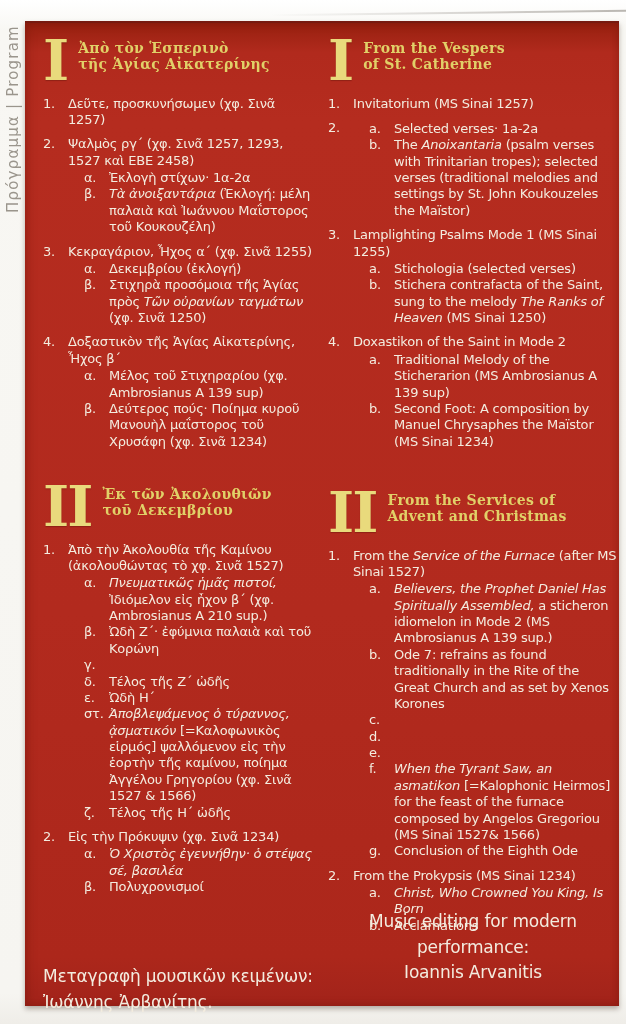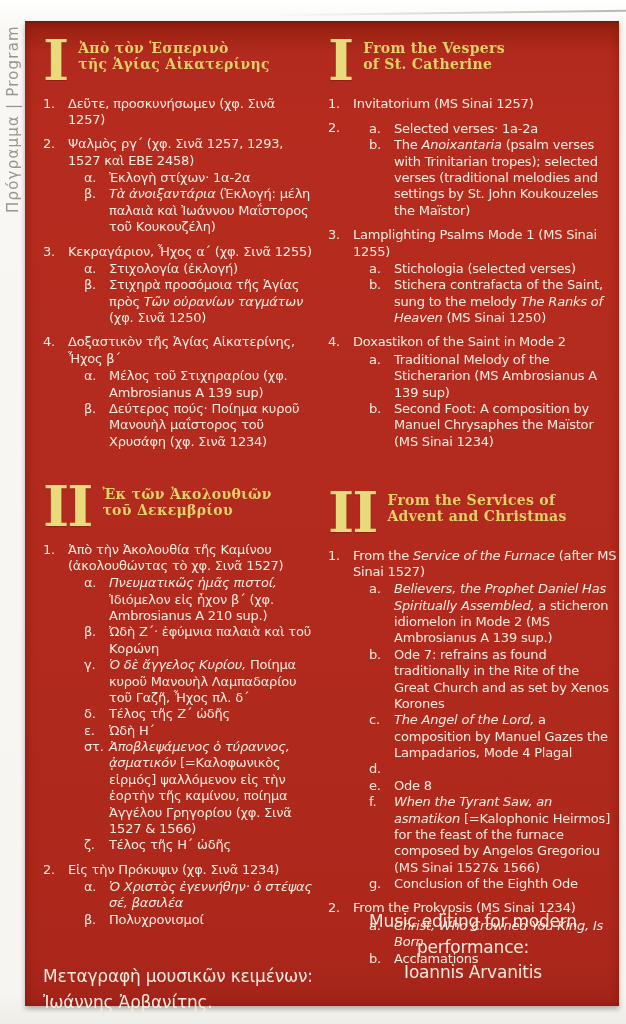--- a/index.html
+++ b/index.html
@@ -98,21 +98,21 @@
                 <span><span class="it">Τὰ ἀνοιξαντάρια</span><span> (Ἐκλογή: μέλη παλαιὰ καὶ Ἰωάννου Μαΐστορος τοῦ Κουκουζέλη)</span></span>
               </div>
             </div>
           </div>
           <div class="item">
             <span class="marker">3.</span>
             <span class="itext"><span>Κεκραγάριον, Ἦχος α´ (χφ. Σινᾶ 1255)</span></span>
             <div class="subs">
               <div class="sub">
                 <span class="marker">α.</span>
-                <span><span>Στιχολογία (ἐκλογή)</span></span>
+                <span><span>Δεκεμβρίου (ἐκλογή)</span></span>
               </div>
               <div class="sub">
                 <span class="marker">β.</span>
                 <span><span>Στιχηρὰ προσόμοια τῆς Ἁγίας πρὸς </span><span class="it">Τῶν οὐρανίων ταγμάτων</span><span> (χφ. Σινᾶ 1250)</span></span>
               </div>
             </div>
           </div>
           <div class="item">
             <span class="marker">4.</span>
             <span class="itext"><span>Δοξαστικὸν τῆς Ἁγίας Αἰκατερίνης, Ἦχος β´</span></span>
@@ -203,21 +203,20 @@
               <div class="sub">
                 <span class="marker">α.</span>
                 <span><span class="it">Πνευματικῶς ἡμᾶς πιστοί,</span><span> Ἰδιόμελον εἰς ἦχον β´ (χφ. Ambrosianus A 210 sup.)</span></span>
               </div>
               <div class="sub">
                 <span class="marker">β.</span>
                 <span><span>Ὠδὴ Ζ´· ἐφύμνια παλαιὰ καὶ τοῦ Κορώνη</span></span>
               </div>
               <div class="sub">
                 <span class="marker">γ.</span>
-                <span><span class="it">Ὁ δὲ ἄγγελος Κυρίου,</span><span> Ποίημα κυροῦ Μανουὴλ Λαμπαδαρίου τοῦ Γαζῆ, Ἦχος πλ. δ´</span></span>
               </div>
               <div class="sub">
                 <span class="marker">δ.</span>
                 <span><span>Τέλος τῆς Ζ´ ὠδῆς</span></span>
               </div>
               <div class="sub">
                 <span class="marker">ε.</span>
                 <span><span>Ὠδὴ Η´</span></span>
               </div>
               <div class="sub">
@@ -263,28 +262,26 @@
               <div class="sub">
                 <span class="marker">a.</span>
                 <span><span class="it">Believers, the Prophet Daniel Has Spiritually Assembled,</span><span> a sticheron idiomelon in Mode 2 (MS Ambrosianus A 139 sup.)</span></span>
               </div>
               <div class="sub">
                 <span class="marker">b.</span>
                 <span><span>Ode 7: refrains as found traditionally in the Rite of the Great Church and as set by Xenos Korones</span></span>
               </div>
               <div class="sub">
                 <span class="marker">c.</span>
-                <span><span class="it">The Angel of the Lord,</span><span> a composition by Manuel Gazes the Lampadarios, Mode 4 Plagal</span></span>
               </div>
               <div class="sub">
                 <span class="marker">d.</span>
               </div>
               <div class="sub">
                 <span class="marker">e.</span>
-                <span><span>Ode 8</span></span>
               </div>
               <div class="sub">
                 <span class="marker">f.</span>
                 <span><span class="it">When the Tyrant Saw, an asmatikon</span><span> [=Kalophonic Heirmos] for the feast of the furnace composed by Angelos Gregoriou (MS Sinai 1527&amp; 1566)</span></span>
               </div>
               <div class="sub">
                 <span class="marker">g.</span>
                 <span><span>Conclusion of the Eighth Ode</span></span>
               </div>
             </div>

